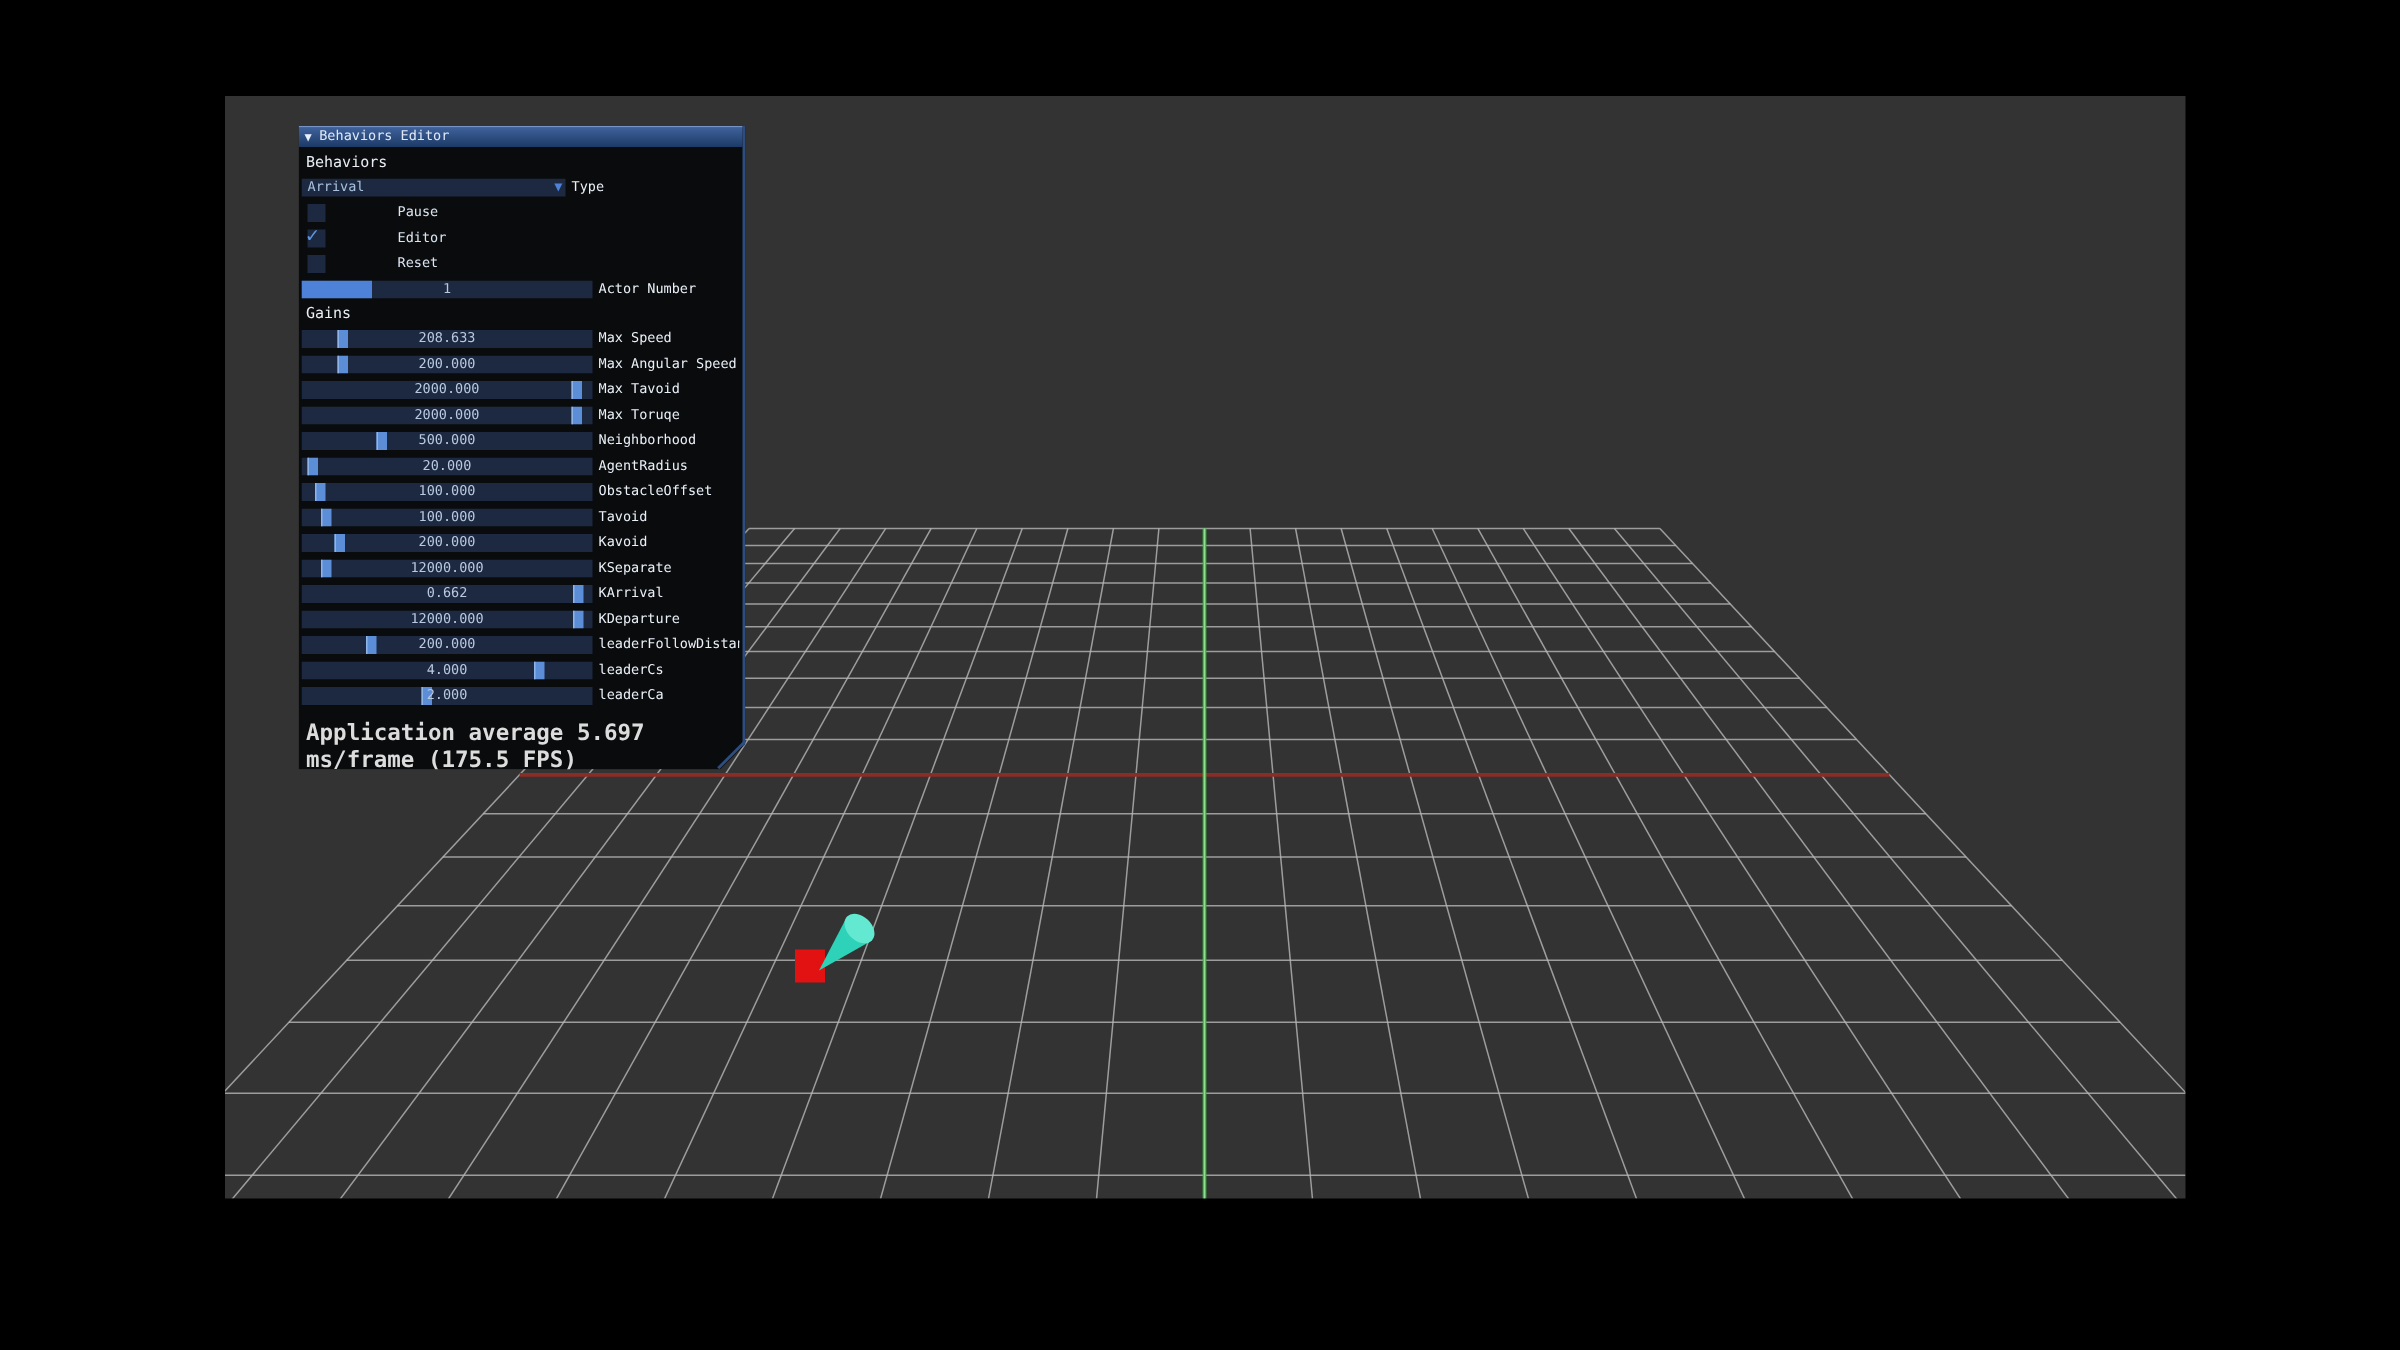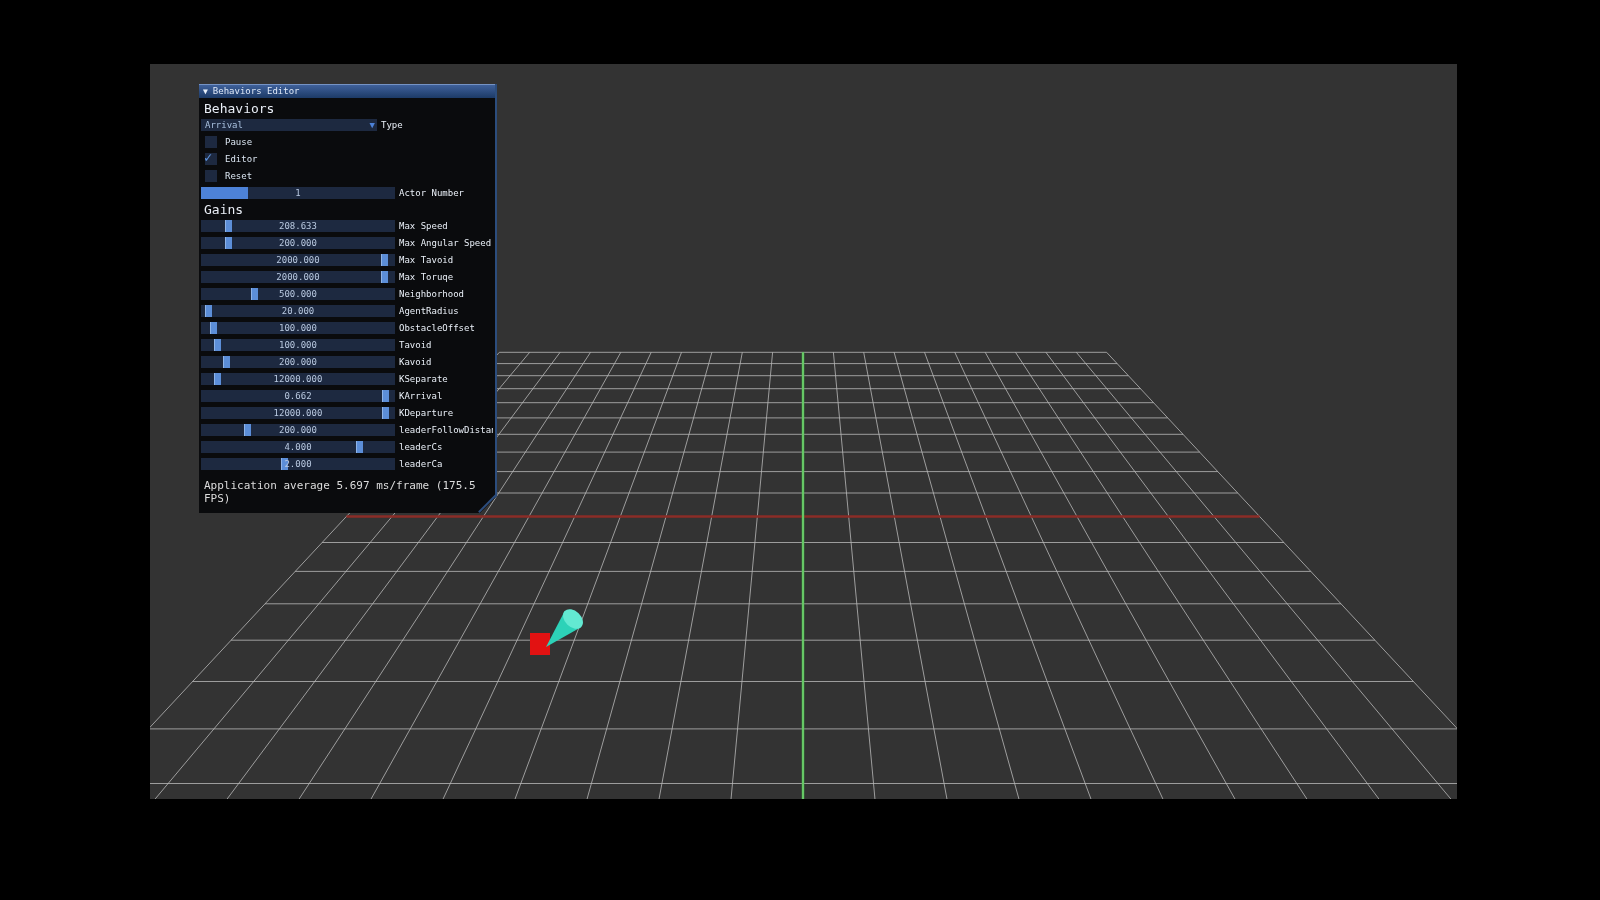--- a/index.html
+++ b/index.html
@@ -8,35 +8,35 @@
   .viewport{position:absolute;left:150px;top:64px;width:1307px;height:735px;background:#333333;overflow:hidden;}
   .viewport svg{display:block;width:1307px;height:735px;}
 
   .panel{position:absolute;left:199px;top:84px;width:298px;height:429px;background:#0a0b0d;z-index:5;
          border-right:2px solid #2c4d7d;box-sizing:border-box;
          clip-path:polygon(0 0,100% 0,100% calc(100% - 17px),calc(100% - 17px) 100%,0 100%);}
   .titlebar{height:13px;background:linear-gradient(#3f619b,#1c3a66);border-top:1px solid #7593c4;
             color:#dfe9f8;font-size:9px;line-height:13px;padding-left:4px;display:flex;align-items:center;gap:5px;}
   .titlebar .tri{font-size:8px;color:#e8f0fb;line-height:13px;}
   .pbody{padding:0 2px;}
-  .seclabel{color:#e9eef6;font-size:13px;height:11px;line-height:11px;margin:5px 0 0 3px;}
+  .seclabel{color:#e9eef6;font-size:10px;height:11px;line-height:11px;margin:5px 0 0 3px;}
   .row{display:flex;align-items:center;margin-top:5px;height:12px;white-space:nowrap;overflow:hidden;}
   .track{position:relative;width:194px;height:12px;background:#1d2940;flex:none;}
   .track .val{position:absolute;left:0;top:0;width:100%;text-align:center;font-size:9px;line-height:12px;color:#b9c9e0;}
   .track .handle{position:absolute;top:0;width:7px;height:12px;background:#5c8ed8;border-left:1px solid #8fb4e8;box-sizing:border-box;}
   .track .fill{position:absolute;left:0;top:0;height:12px;background:#4d82d8;}
   .rlabel{color:#eaf0f8;font-size:9px;margin-left:4px;}
   .dd{position:relative;width:176px;height:13px;background:#1d2940;flex:none;}
   .dd .ddval{position:absolute;left:4px;top:0;font-size:9px;line-height:13px;color:#a9c1de;}
   .dd .ddbtn{position:absolute;right:2px;top:0;font-size:9px;line-height:13px;color:#4d82d8;}
-  .cbrow{display:flex;align-items:center;margin:5px 0 0 4px;height:12px;}
+  .cbrow{display:flex;align-items:center;margin:5px 0 0 4px;height:12px;gap:40px;}
   .cbox{position:relative;width:12px;height:12px;background:#1d2940;flex:none;}
   .cbox .chk{position:absolute;left:-1px;top:-4px;color:#5f96e0;font-size:14px;font-weight:bold;}
   .cblabel{color:#dbe6f2;font-size:9px;margin-left:8px;}
-  .status{color:#dcdcdc;font-size:11px;margin:9px 0 0 3px;}
+  .status{color:#dcdcdc;font-size:15px;margin:9px 0 0 3px;font-weight:bold;}
   .corner{position:absolute;left:276px;top:418px;width:26px;height:2px;background:#2c4d7d;transform:rotate(-45deg);}
 </style>
 </head>
 <body>
 
 <div class="stage">
 
   <div class="viewport">
     <svg id="scene" viewBox="0 0 1307 735">
         <line x1="-267.5" y1="950.3" x2="1573.5" y2="950.3" stroke="#b8b8b8" stroke-width="1" opacity="0.8"></line>

